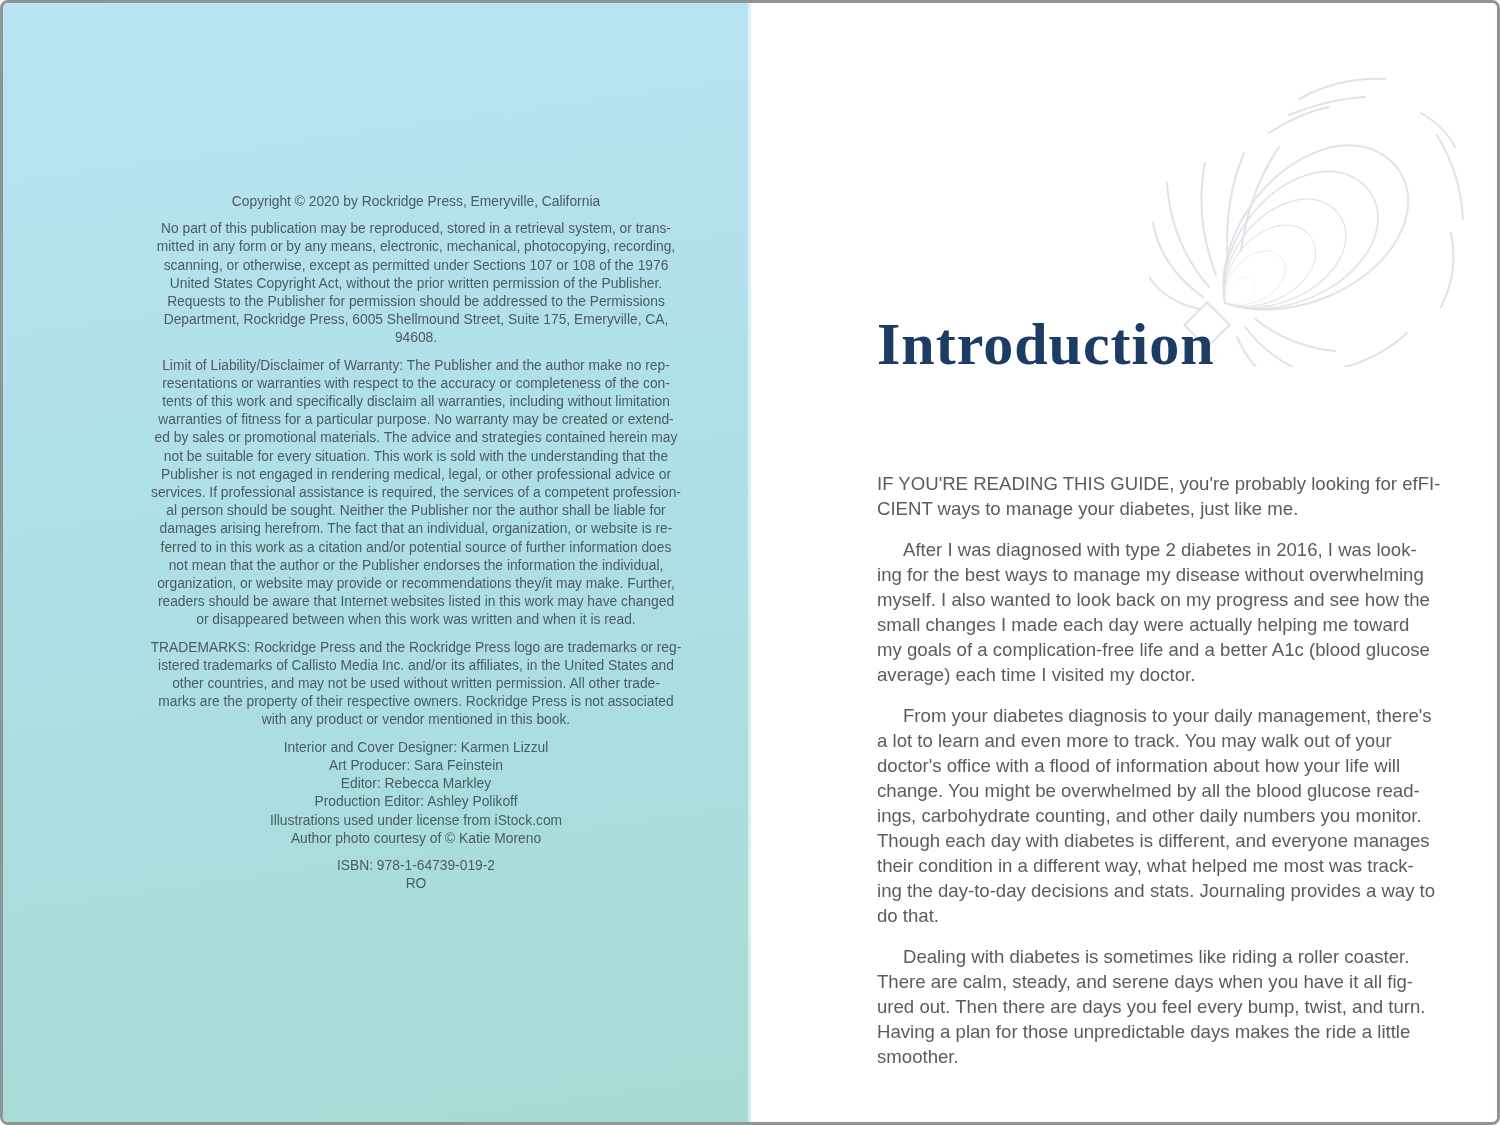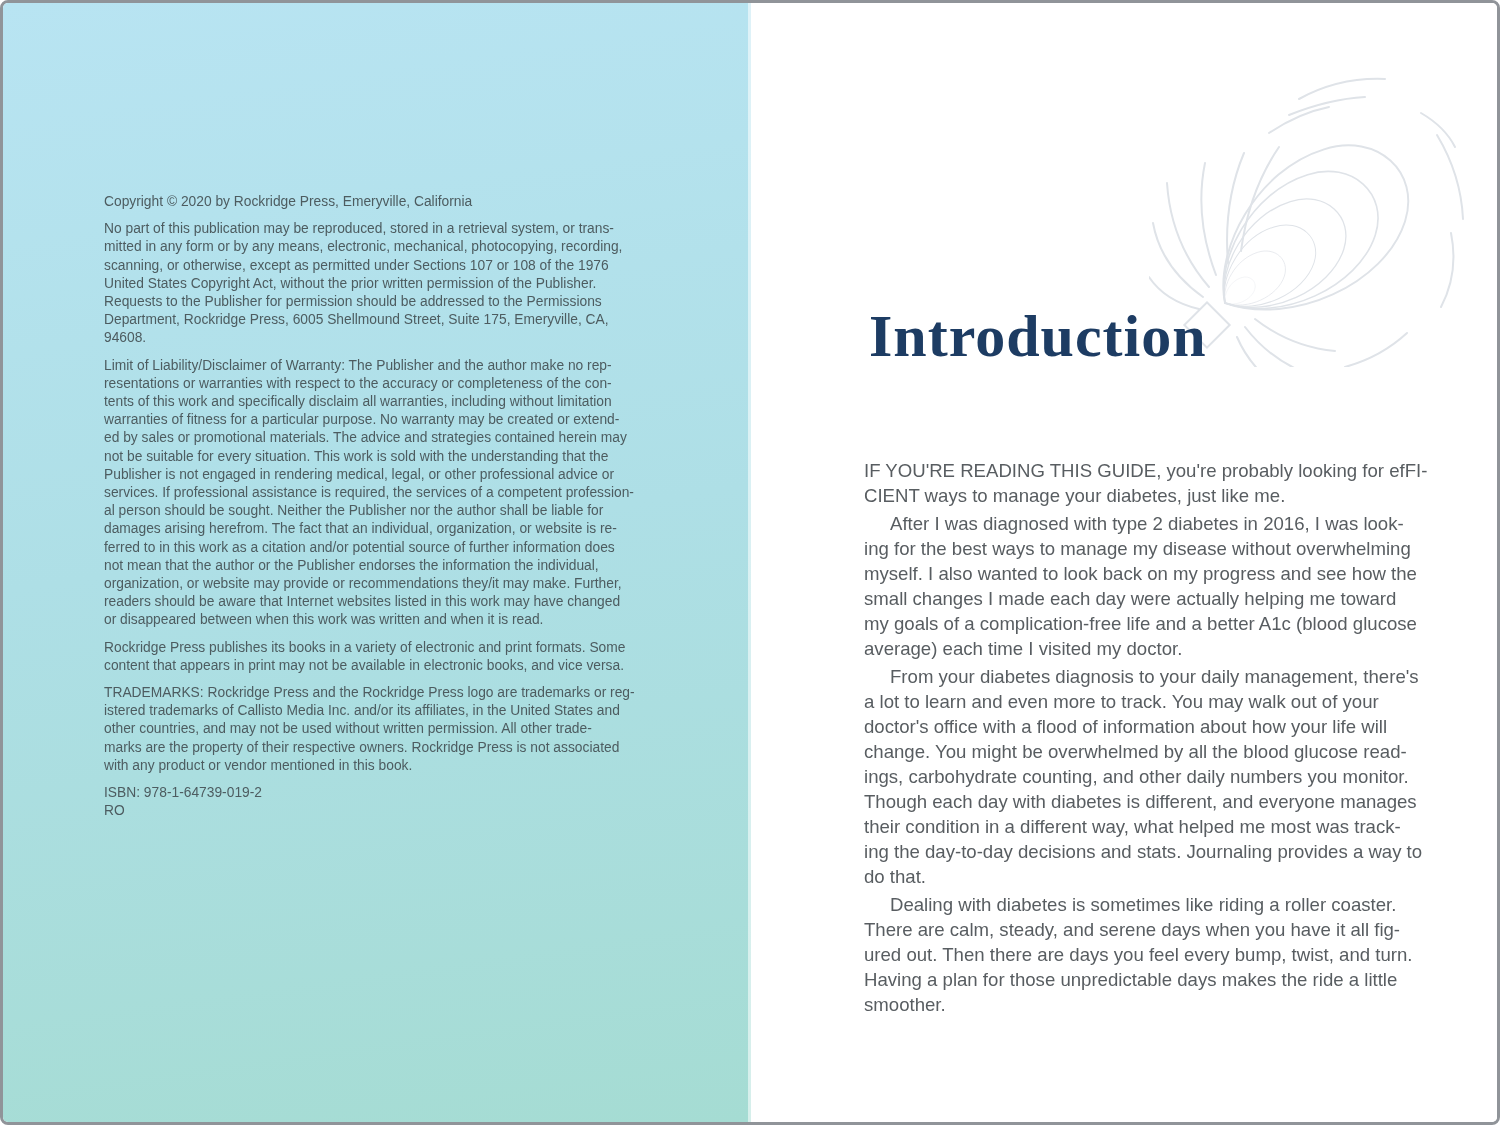--- a/index.html
+++ b/index.html
@@ -15,33 +15,33 @@
     background:linear-gradient(172deg,#b8e4f2 0%,#aedfe6 48%,#a5dcd3 100%);
   }
   .left-page::after {
     content:""; position:absolute; right:0; top:0; width:3px; height:100%;
     background:rgba(255,255,255,.55);
   }
   .copy-block {
     position:absolute; left:85px; top:190px; width:640px;
     color:#4d5c60; font-size:13.8px; line-height:18.2px;
   }
-  .copy-block p { margin:0 0 9px 16px; white-space:pre-line; }
+  .copy-block p { margin:0 0 9px 16px; white-space:pre-line;text-align:center; }
   
   .right-page { position:absolute; left:748px; top:0; width:752px; height:100%; background:#ffffff; }
   .chapter-title {
-    position:absolute; left:110px; top:291px; margin:8px;
+    position:absolute; left:110px; top:291px; margin:16px;
     font-family:"Liberation Serif", serif; font-weight:700;
     font-size:60px; letter-spacing:1px; color:#1d3c63;
   }
   .body-col {
     position:absolute; left:110px; top:452px; width:628px;
     color:#585d61; font-size:18.6px; line-height:25px;
   }
-  .body-col p { margin:3px; white-space:pre-line; }
+  .body-col p { margin:16px; white-space:pre-line; }
   .body-col p.indent { text-indent:26px; }
   .onion-art { position:absolute; left:398px; top:48px; width:334px; height:316px; }
 </style>
 </head>
 <body>
 
 <div class="canvas">
 
   <div class="left-page">
     <div class="copy-block">
@@ -61,27 +61,31 @@
 not be suitable for every situation. This work is sold with the understanding that the
 Publisher is not engaged in rendering medical, legal, or other professional advice or
 services. If professional assistance is required, the services of a competent profession-
 al person should be sought. Neither the Publisher nor the author shall be liable for
 damages arising herefrom. The fact that an individual, organization, or website is re-
 ferred to in this work as a citation and/or potential source of further information does
 not mean that the author or the Publisher endorses the information the individual,
 organization, or website may provide or recommendations they/it may make. Further,
 readers should be aware that Internet websites listed in this work may have changed
 or disappeared between when this work was written and when it is read.</p>
-      <p>Rockridge Press publishes its books in a variety of electronic and print formats. Some
-content that appears in print may not be available in electronic books, and vice versa.</p>
       <p>TRADEMARKS: Rockridge Press and the Rockridge Press logo are trademarks or reg-
 istered trademarks of Callisto Media Inc. and/or its affiliates, in the United States and
 other countries, and may not be used without written permission. All other trade-
 marks are the property of their respective owners. Rockridge Press is not associated
 with any product or vendor mentioned in this book.</p>
+      <p>Interior and Cover Designer: Karmen Lizzul
+Art Producer: Sara Feinstein
+Editor: Rebecca Markley
+Production Editor: Ashley Polikoff
+Illustrations used under license from iStock.com
+Author photo courtesy of © Katie Moreno</p>
       <p>ISBN: 978-1-64739-019-2
 RO</p>
     </div>
   </div>
 
   <div class="right-page">
 
     <svg class="onion-art" viewBox="0 0 334 316" xmlns="http://www.w3.org/2000/svg">
       <g stroke="#dfe3e8" stroke-width="2" fill="none" stroke-linecap="round">
 

